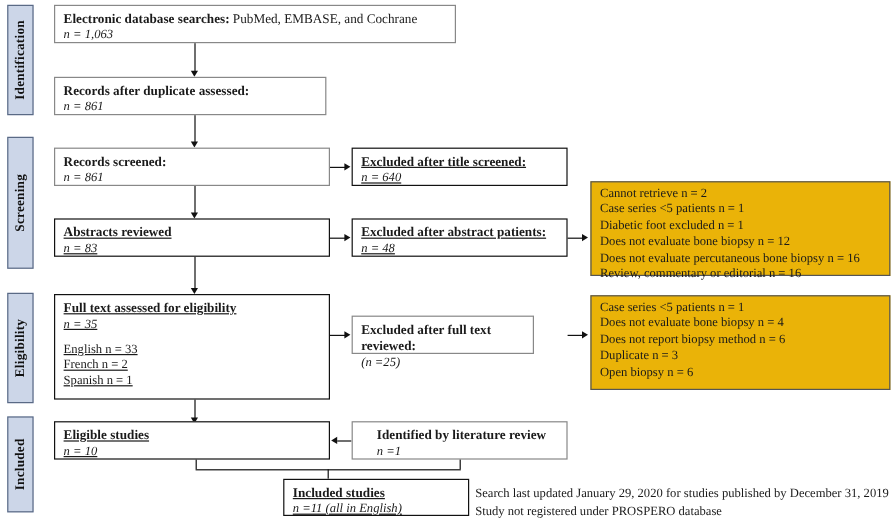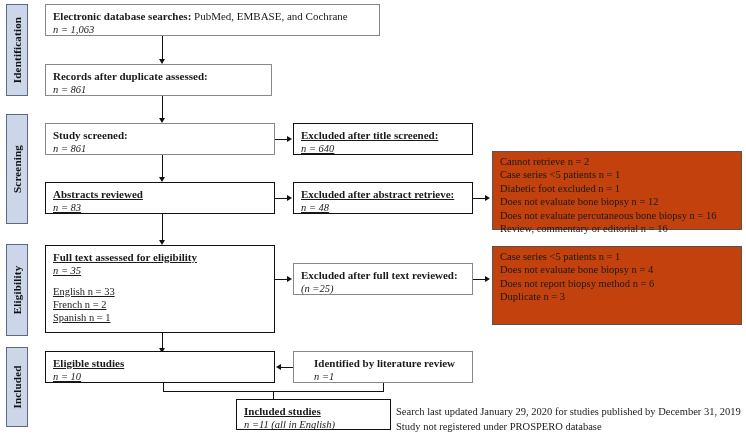--- a/index.html
+++ b/index.html
@@ -64,21 +64,21 @@
   }
   .box .gap {
     display: block;
     height: 7px;
   }
   .ital { font-style: italic; }
 
   .listbox {
     position: absolute;
     box-sizing: border-box;
-    background: #c2410c;
+    background: #eab308;
     border: 1px solid #555555;
     padding: 3px 6px 3px 7px;
     font-size: 10.5px;
     line-height: 1.285;
   }
   .listbox .li { display: block; white-space: nowrap; }
 
   
   .vline {
     position: absolute;
@@ -153,21 +153,21 @@
 
   <div class="box" style="left:45px; top:64px; width:227px; height:32px;">
     <span class="ttl">Records after duplicate assessed:</span>
     <span class="sub ital">n = 861</span>
   </div>
 
   <div class="vline" style="left:162px; top:96px; height:24px;"></div>
   <div class="arrow-down" style="left:159px; top:118px;"></div>
 
   <div class="box" style="left:45px; top:123px; width:230px; height:32px;">
-    <span class="ttl">Study screened:</span>
+    <span class="ttl">Records screened:</span>
     <span class="sub ital">n = 861</span>
   </div>
 
   <div class="hline" style="left:275px; top:139px; width:13px;"></div>
   <div class="arrow-right" style="left:287px; top:135.5px;"></div>
 
   <div class="box thick" style="left:293px; top:123px; width:180px; height:32px;">
     <span class="ttl">Excluded after title screened:</span>
     <span class="sub ital">n = 640</span>
   </div>
@@ -177,21 +177,21 @@
 
   <div class="box thick" style="left:45px; top:182px; width:230px; height:32px;">
     <span class="ttl">Abstracts reviewed</span>
     <span class="sub ital">n = 83</span>
   </div>
 
   <div class="hline" style="left:275px; top:198px; width:13px;"></div>
   <div class="arrow-right" style="left:287px; top:194.5px;"></div>
 
   <div class="box thick" style="left:293px; top:182px; width:180px; height:32px;">
-    <span class="ttl">Excluded after abstract retrieve:</span>
+    <span class="ttl">Excluded after abstract patients:</span>
     <span class="sub ital">n = 48</span>
   </div>
 
   <div class="hline" style="left:473px; top:198px; width:13px;"></div>
   <div class="arrow-right" style="left:485px; top:194.5px;"></div>
 
   <div class="listbox" style="left:492px; top:151px; width:250px; height:79px;">
     <span class="li">Cannot retrieve n = 2</span>
     <span class="li">Case series &lt;5 patients n = 1</span>
     <span class="li">Diabetic foot excluded n = 1</span>
@@ -208,33 +208,34 @@
     <span class="sub ital">n = 35</span>
     <span class="gap"></span>
     <span class="sub">English  n = 33</span>
     <span class="sub">French   n = 2</span>
     <span class="sub">Spanish n = 1</span>
   </div>
 
   <div class="hline" style="left:275px; top:279px; width:13px;"></div>
   <div class="arrow-right" style="left:287px; top:275.5px;"></div>
 
-  <div class="box" style="left:293px; top:263px; width:180px; height:32px;">
+  <div class="box" style="left:293px; top:263px; width:152px; height:32px;">
     <span class="ttl">Excluded after full text reviewed:</span>
     <span class="sub ital">(n =25)</span>
   </div>
 
   <div class="hline" style="left:473px; top:279px; width:13px;"></div>
   <div class="arrow-right" style="left:485px; top:275.5px;"></div>
 
   <div class="listbox" style="left:492px; top:246px; width:250px; height:79px;">
     <span class="li">Case series &lt;5 patients n = 1</span>
     <span class="li">Does not evaluate bone biopsy n = 4</span>
     <span class="li">Does not report biopsy method n = 6</span>
     <span class="li">Duplicate n = 3</span>
+    <span class="li">Open biopsy n = 6</span>
   </div>
 
   <div class="vline" style="left:162px; top:333px; height:18px;"></div>
   <div class="arrow-down" style="left:159px; top:348px;"></div>
 
   <div class="box thick" style="left:45px; top:351px; width:230px; height:32px;">
     <span class="ttl">Eligible studies</span>
     <span class="sub ital">n = 10</span>
   </div>
 

